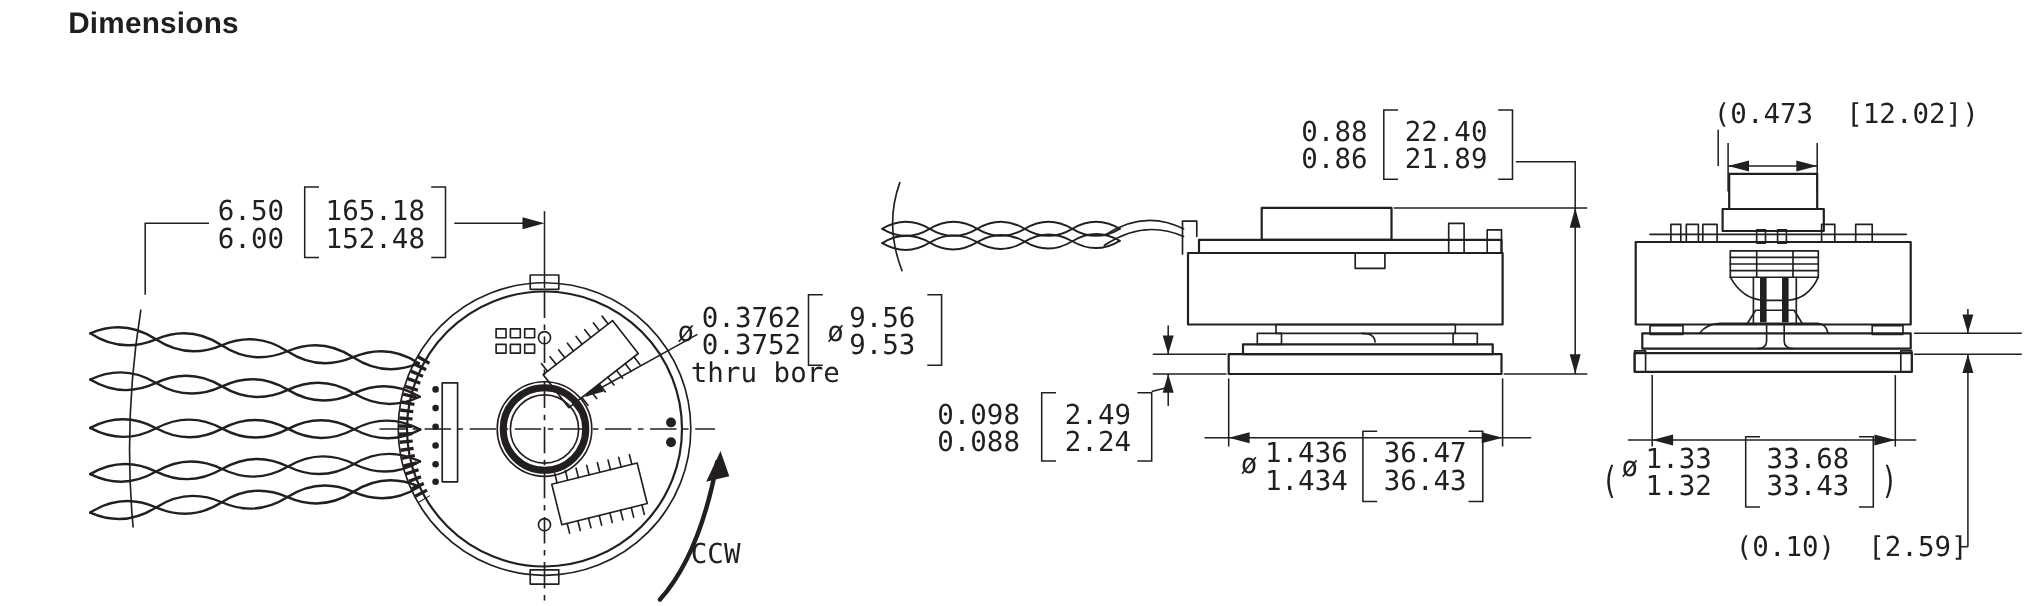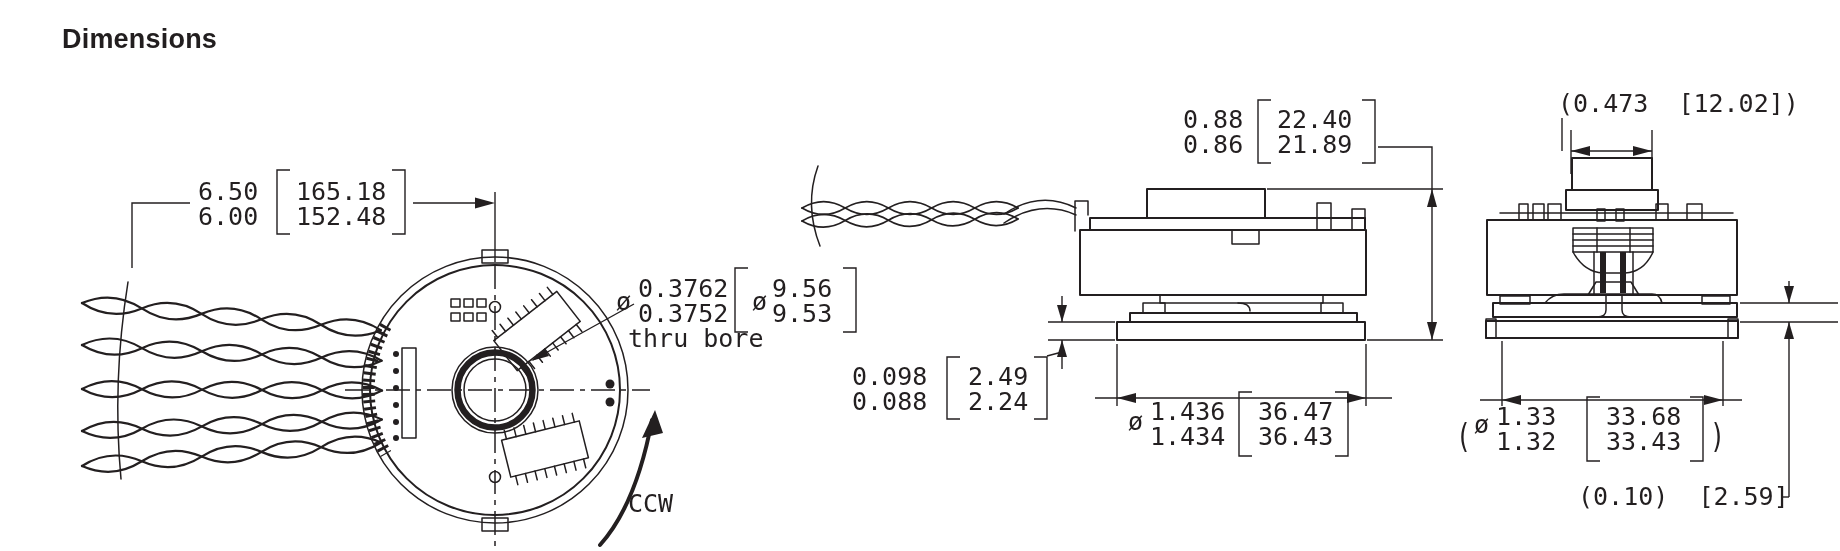--- a/index.html
+++ b/index.html
@@ -1,18 +1,18 @@
 <!DOCTYPE html>
 <html><head>
 <meta charset="utf-8">
 <style>
   html,body{margin:0;padding:0;background:#fff;}
   .canvas{position:relative;width:1840px;height:551px;background:#fff;overflow:hidden;
           font-family:"Liberation Sans",sans-serif;}
-  .title{position:absolute;left:62px;top:24px;font-size:27px;font-weight:bold;color:#221e1f;
+  .title{position:absolute;left:62px;top:6px;font-size:27px;font-weight:bold;color:#221e1f;
          letter-spacing:0.2px;}
   svg{position:absolute;left:0;top:0;}
   .ln{fill:none;stroke:#231f20;stroke-width:2;stroke-linecap:round;stroke-linejoin:round;}
   .tk{fill:none;stroke:#231f20;stroke-width:1.5;stroke-linecap:round;stroke-linejoin:round;}
   .dm{fill:none;stroke:#231f20;stroke-width:1.4;stroke-linecap:butt;stroke-linejoin:miter;}
   .cl{fill:none;stroke:#231f20;stroke-width:1.5;stroke-dasharray:24 6 5 6;}
   .ah{fill:#231f20;stroke:none;}
   .t{font-family:"DejaVu Sans Mono",monospace;font-size:25px;fill:#231f20;}
 </style>
 </head>

